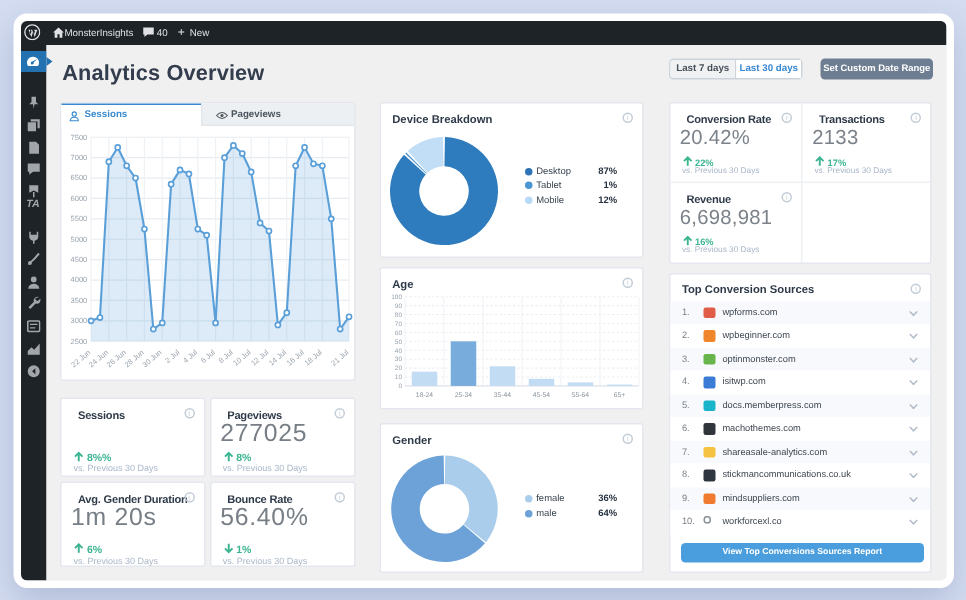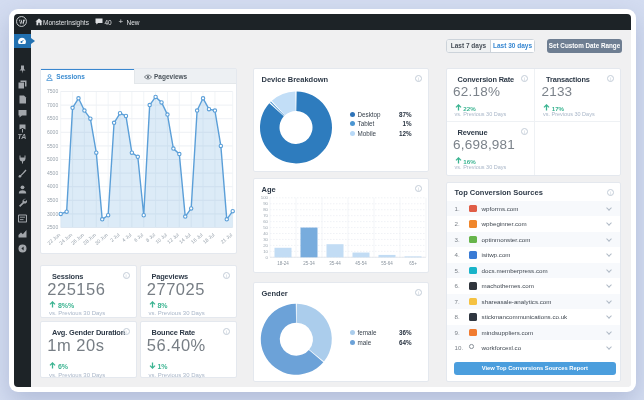--- a/index.html
+++ b/index.html
@@ -100,20 +100,21 @@
 <div class="sic" style="top:194.5px"><svg width="9" height="9" viewBox="0 0 9 9">
             <path d="M0.5 8.5 L0.5 6 L3 3.5 L4.8 5.2 L8.5 1 L8.5 8.5 Z" fill="#a2a6ab"></path>
           </svg></div>
 <div class="sic" style="top:209px"><svg width="9" height="9" viewBox="0 0 9 9">
             <circle cx="4.5" cy="4.5" r="4" fill="#a2a6ab"></circle>
             <path d="M5.6 2.5 L3.4 4.5 L5.6 6.5 Z" fill="#1d2327"></path>
           </svg></div>
   </div>
   <div class="active-arrow"></div>
   <div class="content">
+    <h1>Analytics Overview</h1>
     <div class="seg">
           <div class="l7">Last 7 days</div>
           <div class="l30">Last 30 days</div>
         </div>
     <div class="setbtn">Set Custom Date Range</div>
 
     <div class="card" style="left:9.8px;top:38px;width:196.7px;height:186.3px">
       <div class="tab-a"><svg width="7" height="7" style="position:absolute;left:5px;top:4px" viewBox="0 0 9 9">
               <circle cx="4.5" cy="2.5" r="1.8" fill="none" stroke="#3a8bd0" stroke-width="1"></circle>
               <path d="M1 8.5 a3.5 3.2 0 0 1 7 0 Z" fill="none" stroke="#3a8bd0" stroke-width="1"></path>
@@ -206,21 +207,20 @@
             <text x="150.18" y="151.50" font-size="5" fill="#99a3ad" text-anchor="end" transform="rotate(-40 150.18 151.50)">14 Jul</text>
             <text x="162.04" y="151.50" font-size="5" fill="#99a3ad" text-anchor="end" transform="rotate(-40 162.04 151.50)">16 Jul</text>
             <text x="173.91" y="151.50" font-size="5" fill="#99a3ad" text-anchor="end" transform="rotate(-40 173.91 151.50)">18 Jul</text>
             <text x="191.70" y="151.50" font-size="5" fill="#99a3ad" text-anchor="end" transform="rotate(-40 191.70 151.50)">21 Jul</text>
 </svg>
     </div>
 
     <div class="card" style="left:9.5px;top:235.5px;width:96.5px;height:53px">
       <div class="stitle">Sessions</div>
           <div class="info">i</div>
-      <div class="sval">225156</div>
       <div class="sdelta" style="top:35px"><svg width="7" height="7" style="vertical-align:-0.5px" viewBox="0 0 7 7">
               <path d="M3.5 6.5 V1.2 M1 3.4 L3.5 0.9 L6 3.4" stroke="#3bb491" stroke-width="1.3" fill="none"></path>
             </svg> 8%%</div>
       <div class="svs" style="top:44px">vs. Previous 30 Days</div>
     </div>
     <div class="card" style="left:109px;top:235.5px;width:97.5px;height:53px">
       <div class="stitle">Pageviews</div>
           <div class="info">i</div>
       <div class="sval">277025</div>
       <div class="sdelta" style="top:35px"><svg width="7" height="7" style="vertical-align:-0.5px" viewBox="0 0 7 7">
@@ -341,21 +341,21 @@
             <span class="lval">64%</span>
           </div>
     </div>
 
     <div class="card" style="left:415.1px;top:38.9px;width:175.7px;height:107.2px">
       <div style="position:absolute;left:87.4px;top:0;width:1px;height:100%;background:#eef1f4"></div>
       <div style="position:absolute;left:0;top:51.6px;width:100%;height:1px;background:#eef1f4"></div>
       <div style="position:absolute;left:0;top:0;width:87.4px;height:51.6px">
         <div class="stitle">Conversion Rate</div>
             <div class="info">i</div>
-        <div class="gval">62.18%</div>
+        <div class="gval">20.42%</div>
         <div class="sdelta" style="top:35px;font-size:6.2px"><svg width="7" height="7" style="vertical-align:-0.5px" viewBox="0 0 7 7">
                 <path d="M3.5 6.5 V1.2 M1 3.4 L3.5 0.9 L6 3.4" stroke="#3bb491" stroke-width="1.3" fill="none"></path>
               </svg> 22%</div>
         <div class="svs" style="top:42px;font-size:5.5px">vs. Previous 30 Days</div>
       </div>
       <div style="position:absolute;left:88.4px;top:0;right:0;height:51.6px">
         <div class="stitle">Transactions</div>
             <div class="info">i</div>
         <div class="gval">2133</div>
         <div class="sdelta" style="top:35px;font-size:6.2px"><svg width="7" height="7" style="vertical-align:-0.5px" viewBox="0 0 7 7">

